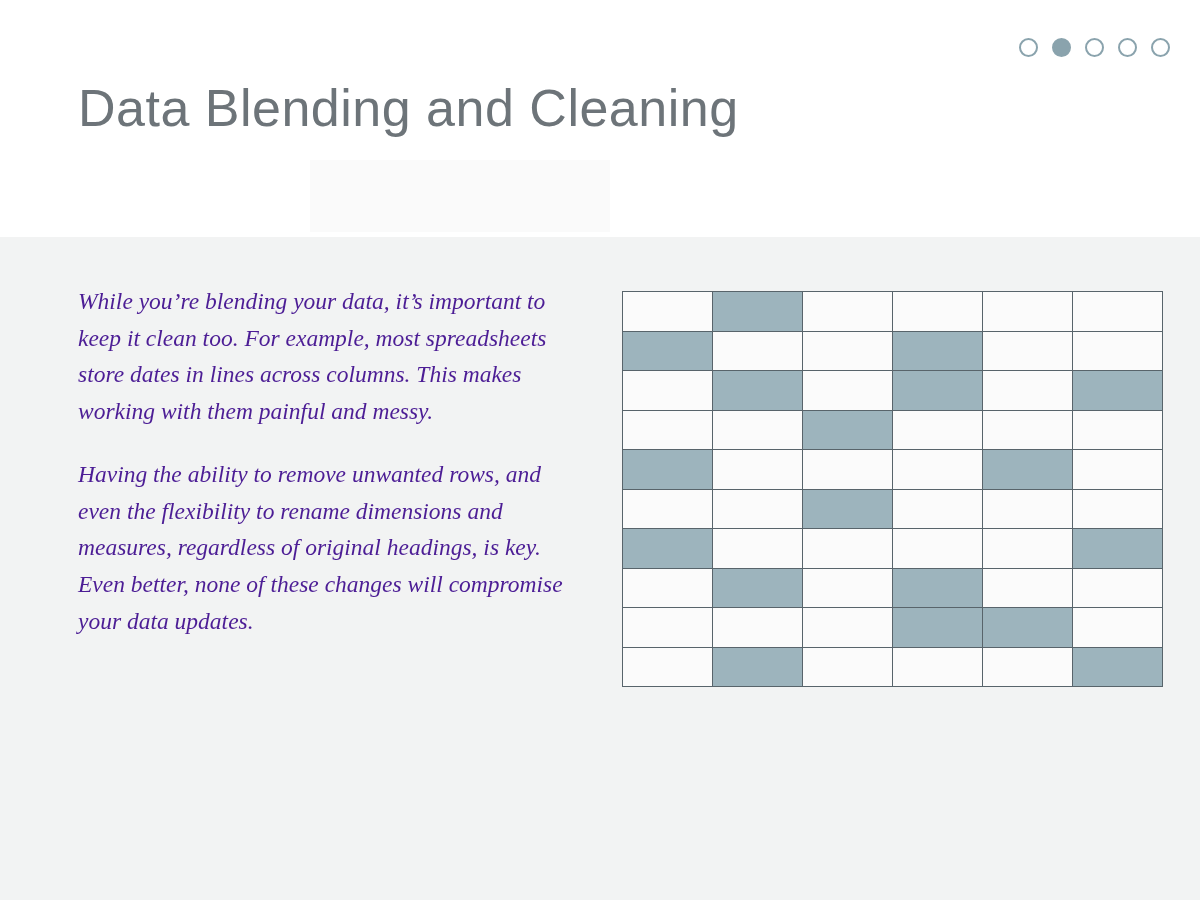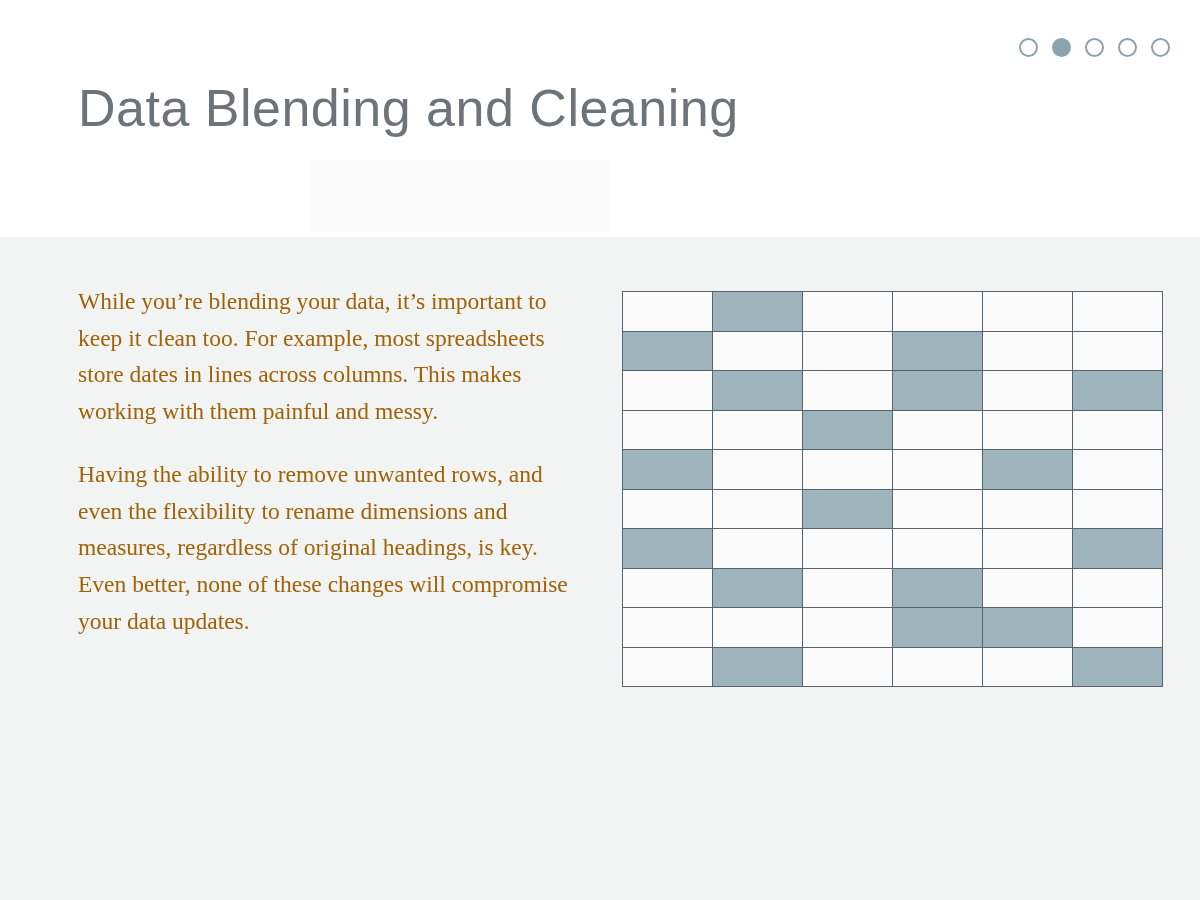--- a/index.html
+++ b/index.html
@@ -64,23 +64,24 @@
   }
   .dot.active {
     background: #8aa3ad;
     border-color: #8aa3ad;
   }
   .body-text {
     position: absolute;
     left: 78px;
     top: 283px;
     width: 500px;
-    color: #a16207;
+    color: #4c1d95;
     font-size: 23.5px;
     line-height: 36.7px;
+    font-style: italic;
   }
   .body-text p {
     margin: 0 0 26px 0;
   }
   .body-text p:last-child {
     margin-bottom: 0;
     margin-top: 16px;
   }
   .grid-wrap {
     position: absolute;

